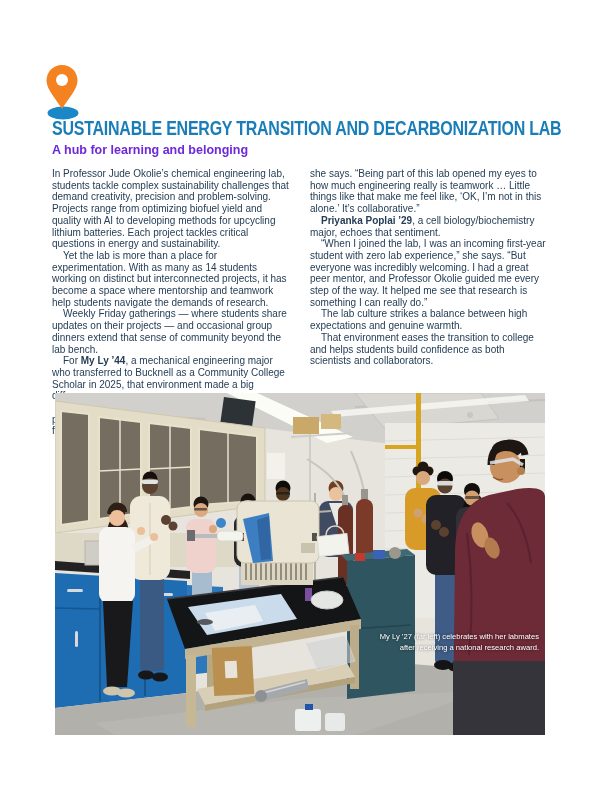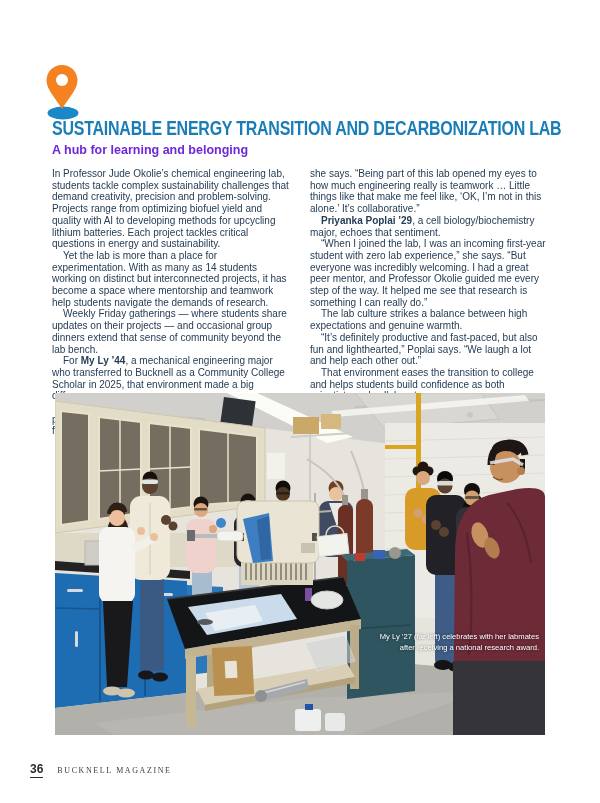--- a/index.html
+++ b/index.html
@@ -50,21 +50,20 @@
       <p class="para ind"><span>Yet the lab is more than a place for experimentation. With as many as 14 students working on distinct but interconnected projects, it has become a space where mentorship and teamwork help students navigate the demands of research.</span></p>
       <p class="para ind"><span>Weekly Friday gatherings — where students share updates on their projects — and occasional group dinners extend that sense of community beyond the lab bench.</span></p>
       <p class="para ind"><span>For </span><b class="bn">My Ly ’44</b><span>, a mechanical engineering major who transferred to Bucknell as a Community College Scholar in 2025, that environment made a big difference.</span></p>
       <p class="para ind"><span>“Although I was coming to Bucknell with a lot of positive energy, I knew that I’d need a community to feel integrated,”</span></p>
     </div>
     <div class="col">
       <p class="para"><span>she says. “Being part of this lab opened my eyes to how much engineering really is teamwork … Little things like that make me feel like, ‘OK, I’m not in this alone.’ It’s collaborative.”</span></p>
       <p class="para ind"><b class="bn">Priyanka Poplai ’29</b><span>, a cell biology/biochemistry major, echoes that sentiment.</span></p>
       <p class="para ind"><span>“When I joined the lab, I was an incoming first-year student with zero lab experience,” she says. “But everyone was incredibly welcoming. I had a great peer mentor, and Professor Okolie guided me every step of the way. It helped me see that research is something I can really do.”</span></p>
       <p class="para ind"><span>The lab culture strikes a balance between high expectations and genuine warmth.</span></p>
-      <p class="para ind"><span>“It’s definitely productive and fast-paced, but also fun and lighthearted,” Poplai says. “We laugh a lot and help each other out.”</span></p>
       <p class="para ind"><span>That environment eases the transition to college and helps students build confidence as both scientists and collaborators.</span></p>
     </div>
   </div>
 
   <figure class="photo">
     <svg viewBox="0 0 490 342">
 
       <g>
         <rect x="0" y="0" width="490" height="342" fill="#e7e4de"></rect>
         <polygon points="0,0 490,0 490,40 360,54 150,28 0,42" fill="#d2d0cc"></polygon>
@@ -333,18 +332,14 @@
         <circle cx="466" cy="78" r="4" fill="#b57e4f"></circle>
         <polyline points="435,70 458,66 468,72" fill="none" stroke="#dfe5ea" stroke-width="3.5" opacity="0.85"></polyline>
         <path d="M438,84 q5,4 10,2" stroke="#8a5a38" stroke-width="1.5" fill="none"></path>
         <ellipse cx="425" cy="142" rx="8" ry="13" fill="#c8905f" transform="rotate(-18 425 142)"></ellipse>
         <ellipse cx="437" cy="155" rx="7" ry="11" fill="#b37c4e" transform="rotate(-22 437 155)"></ellipse>
       </g>
     </svg>
     <figcaption class="caption">My Ly ’27 (far left) celebrates with her labmates after receiving a national research award.</figcaption>
   </figure>
 
-  <footer class="footer">
-    <span class="pnum">36</span>
-    <span class="mag">BUCKNELL MAGAZINE</span>
-  </footer>
 
 </div>
 
 </body></html>

